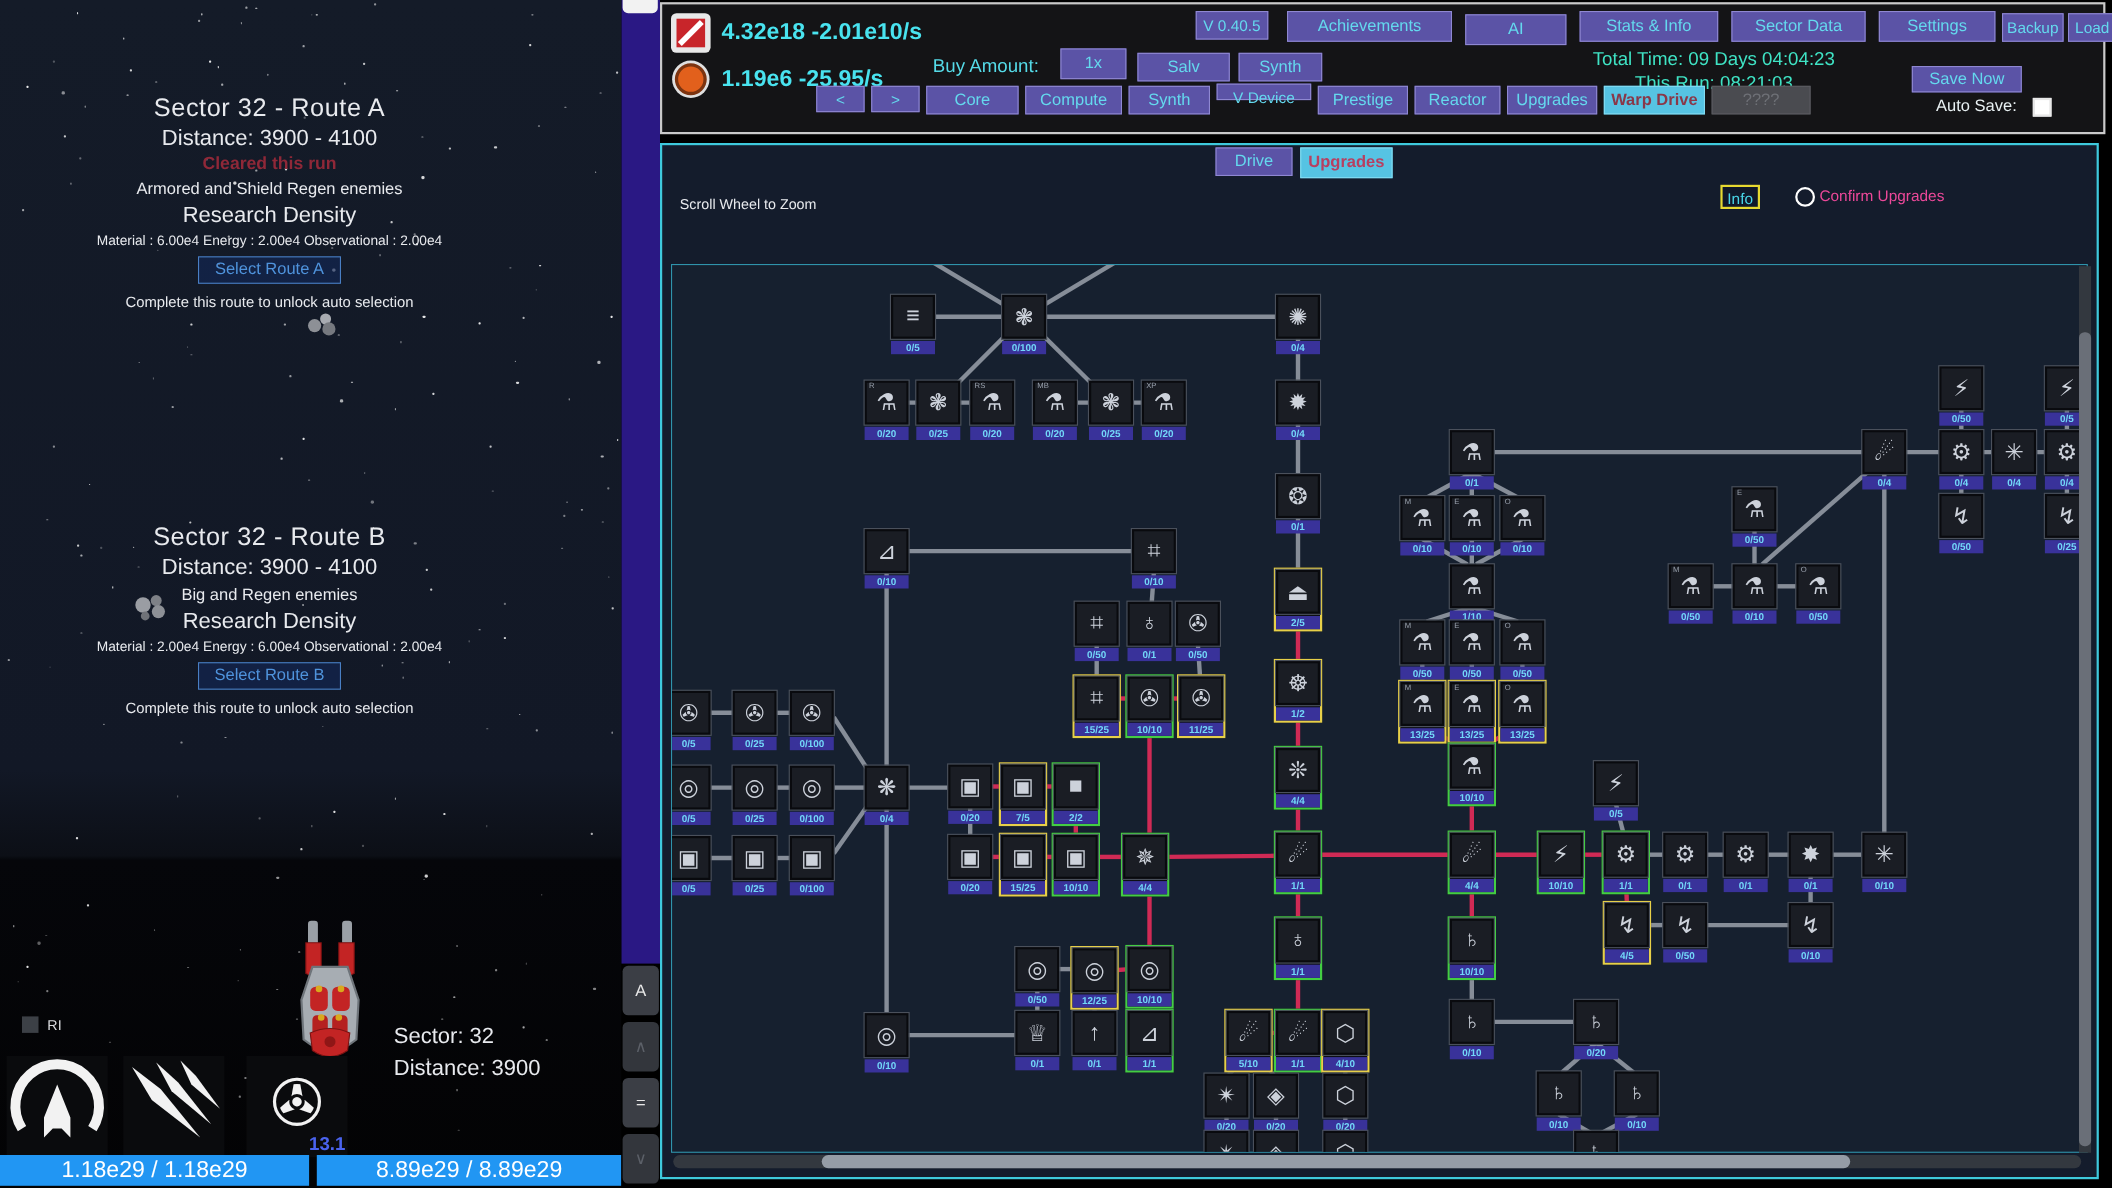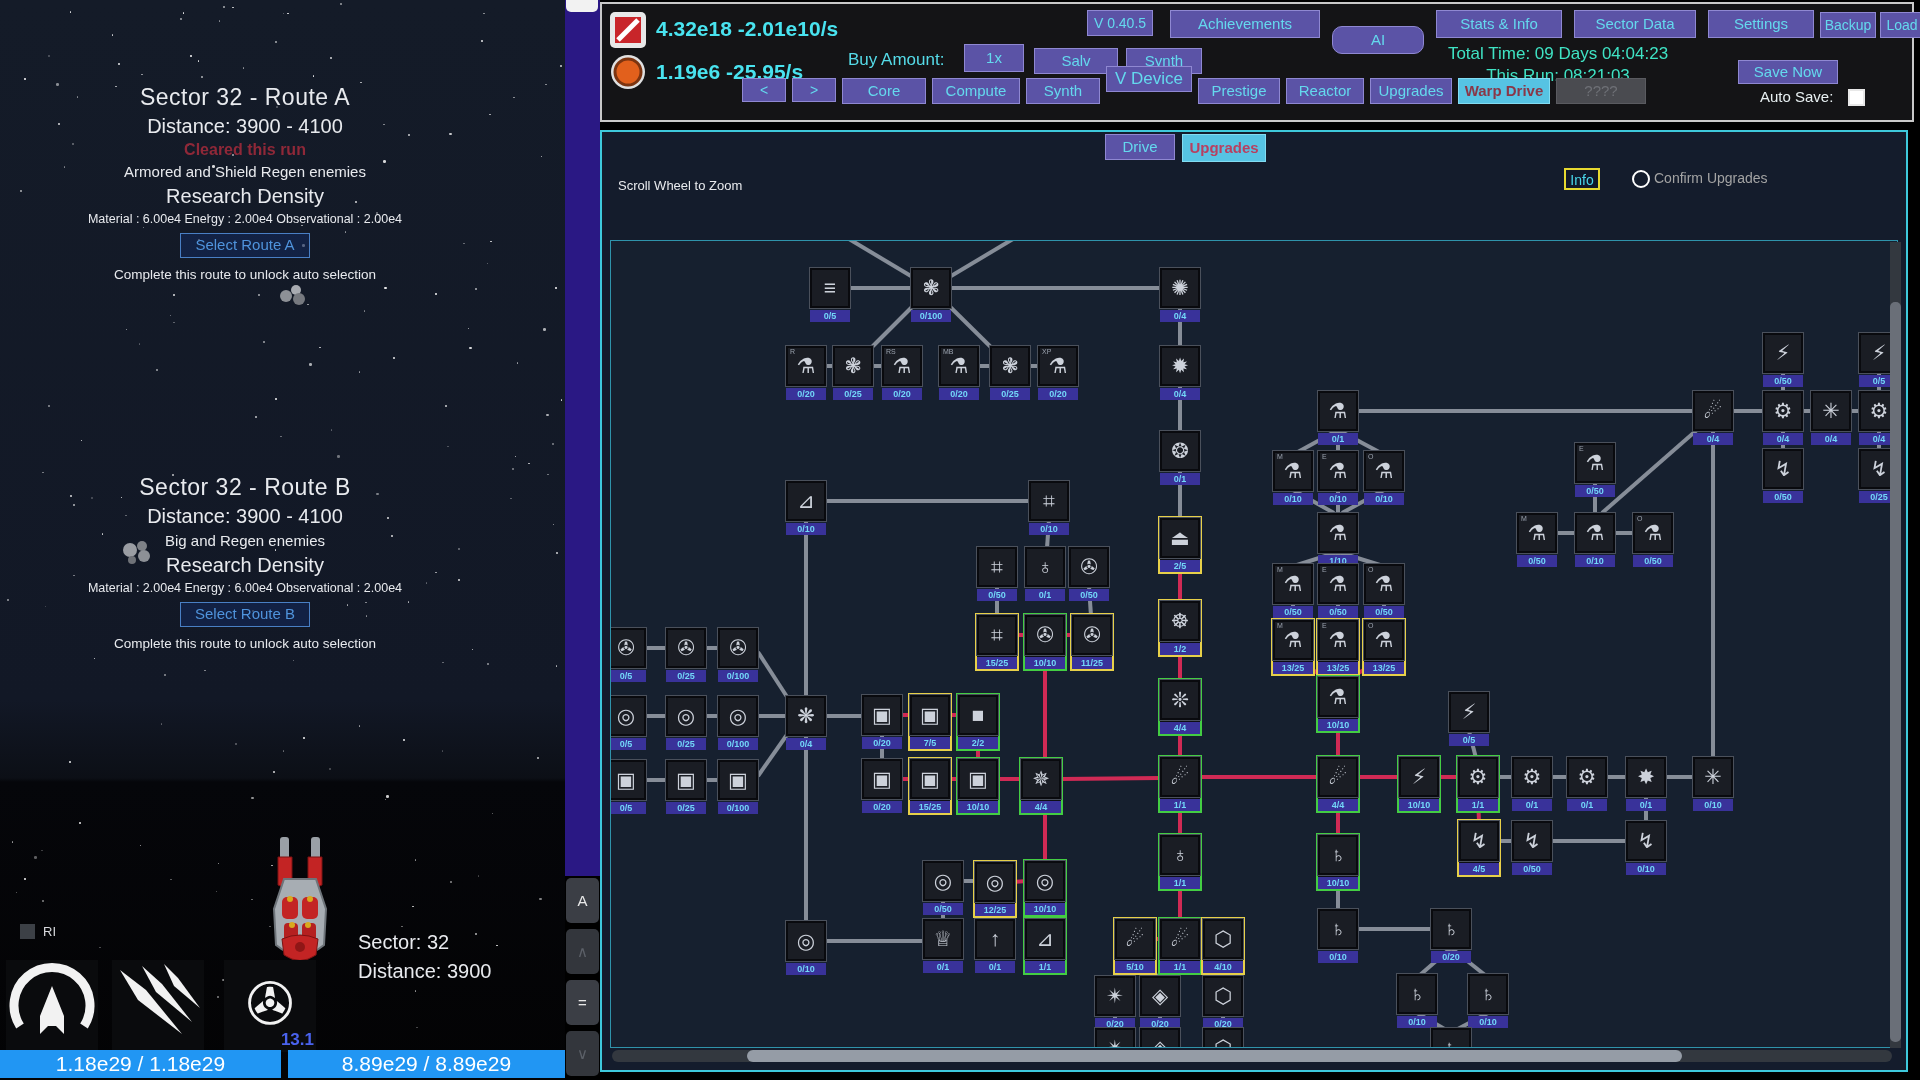--- a/index.html
+++ b/index.html
@@ -41,21 +41,21 @@
   .ttime{color:#3fe3c4;font-size:17px;width:400px;text-align:center;}
   #autosave-box{width:13px;height:13px;border:2px solid #e8e8e8;background:#fff;}
   
   #main-panel{left:600px;top:130px;width:1308px;height:942px;background:#141c2c;border:2px solid #3ec9dc;box-sizing:border-box;}
   #drive-tab{left:503px;top:2px;width:70px;height:26px;line-height:24px;font-size:15px;}
   #upg-tab{left:580px;top:2px;width:84px;height:28px;line-height:26px;font-size:15px;background:#56c3e3;border:1px solid #82dcf2;color:#b83f60;font-weight:bold;text-align:center;box-sizing:border-box;}
   #scroll-hint{left:16px;top:46px;color:#e8eaee;font-size:13px;}
   #essence{left:0;top:40px;width:1100px;text-align:center;color:#49d6e8;font-size:21px;}
   #info-btn{left:962px;top:36px;width:36px;height:22px;border:2px solid #e7d930;color:#49d6e8;font-size:14px;text-align:center;line-height:21px;background:#11182a;box-sizing:border-box;}
   #confirm-circ{left:1030px;top:38px;width:14px;height:14px;border:2px solid #fff;border-radius:50%;}
-  #confirm-lbl{left:1052px;top:38px;color:#a3a3a3;font-size:14px;}
+  #confirm-lbl{left:1052px;top:38px;color:#ec4899;font-size:14px;}
   #tree{left:8px;top:108px;width:1288px;height:808px;border:1px solid #2f93ab;background:#16202f;overflow:hidden;box-sizing:border-box;}
   
   #hscroll{left:10px;top:918px;width:1280px;height:12px;background:#33383f;border-radius:6px;}
   #hthumb{left:135px;top:0;width:935px;height:12px;background:#959ca6;border-radius:6px;}
   #vscroll{left:1288px;top:110px;width:11px;height:806px;background:#33383f;}
   #vthumb{left:0;top:60px;width:11px;height:740px;background:#6a6f78;border-radius:5px;}
   
   .node{position:absolute;border:2px solid transparent;background:transparent;}
   .node.y{border-color:#e7d049;background:#0d0f14;}
   .node.g{border-color:#43cd43;background:#0d0f14;}
@@ -368,21 +368,21 @@
   <div class="res-txt abs" style="left:54px;top:13px;">4.32e18 -2.01e10/s</div>
   <div class="abs" style="left:9px;top:51px;width:34px;height:34px;background:#e0e0e0;border-radius:50%;">
     <svg width="34" height="34">
         <circle cx="17" cy="17" r="13" fill="#e2601c" stroke="#7c3410" stroke-width="3"></circle>
       </svg>
   </div>
   <div class="res-txt abs" style="left:54px;top:56px;">1.19e6 -25.95/s</div>
 
   <div class="pbtn abs small" style="left:485px;top:6px;width:66px;height:26px;line-height:24px;">V 0.40.5</div>
   <div class="pbtn abs" style="left:568px;top:6px;width:150px;height:28px;line-height:26px;font-size:15px;">Achievements</div>
-  <div class="pbtn abs" style="left:730px;top:22px;width:92px;height:28px;line-height:26px;font-size:15px;border-radius:10px;">AI</div>
+  <div class="pbtn abs" style="left:730px;top:9px;width:92px;height:28px;line-height:26px;font-size:15px;">AI</div>
   <div class="pbtn abs" style="left:834px;top:6px;width:126px;height:28px;line-height:26px;font-size:15px;">Stats &amp; Info</div>
   <div class="pbtn abs" style="left:972px;top:6px;width:122px;height:28px;line-height:26px;font-size:15px;">Sector Data</div>
   <div class="pbtn abs" style="left:1106px;top:6px;width:106px;height:28px;line-height:26px;font-size:15px;">Settings</div>
   <div class="pbtn abs small" style="left:1218px;top:8px;width:56px;height:26px;line-height:24px;">Backup</div>
   <div class="pbtn abs small" style="left:1278px;top:8px;width:44px;height:26px;line-height:24px;">Load</div>
 
   <div class="abs" style="left:246px;top:46px;color:#55dbe8;font-size:17px;">Buy Amount:</div>
   <div class="pbtn abs" style="left:362px;top:40px;width:60px;height:28px;line-height:26px;font-size:15px;">1x</div>
   <div class="pbtn abs" style="left:432px;top:44px;width:84px;height:26px;line-height:24px;font-size:15px;">Salv</div>
   <div class="pbtn abs" style="left:524px;top:44px;width:76px;height:26px;line-height:24px;font-size:15px;">Synth</div>
@@ -391,21 +391,21 @@
   <div class="ttime abs" style="left:756px;top:62px;">This Run: 08:21:03</div>
   <div class="pbtn abs" style="left:1136px;top:56px;width:100px;height:24px;line-height:22px;font-size:15px;">Save Now</div>
   <div class="abs" style="left:1158px;top:84px;color:#e8f0f2;font-size:15px;">Auto Save:</div>
   <div id="autosave-box" class="abs" style="left:1246px;top:85px;"></div>
 
   <div class="pbtn abs" style="left:140px;top:74px;width:44px;height:24px;line-height:22px;font-size:14px;">&lt;</div>
   <div class="pbtn abs" style="left:190px;top:74px;width:44px;height:24px;line-height:22px;font-size:14px;">&gt;</div>
   <div class="pbtn abs" style="left:240px;top:74px;width:84px;height:26px;line-height:24px;font-size:15px;">Core</div>
   <div class="pbtn abs" style="left:330px;top:74px;width:88px;height:26px;line-height:24px;font-size:15px;">Compute</div>
   <div class="pbtn abs" style="left:424px;top:74px;width:74px;height:26px;line-height:24px;font-size:15px;">Synth</div>
-  <div class="pbtn abs" style="left:504px;top:62px;width:86px;height:26px;line-height:24px;font-size:17px;">V Device</div>
+  <div class="pbtn abs" style="left:504px;top:72px;width:86px;height:15px;line-height:24px;font-size:14px;">V Device</div>
   <div class="pbtn abs" style="left:596px;top:74px;width:82px;height:26px;line-height:24px;font-size:15px;">Prestige</div>
   <div class="pbtn abs" style="left:684px;top:74px;width:78px;height:26px;line-height:24px;font-size:15px;">Reactor</div>
   <div class="pbtn abs" style="left:768px;top:74px;width:82px;height:26px;line-height:24px;font-size:15px;">Upgrades</div>
   <div class="pbtn abs" id="tab-warp" style="left:856px;top:74px;width:92px;height:26px;line-height:24px;font-size:15px;">Warp Drive</div>
   <div class="pbtn abs" id="tab-unknown" style="left:954px;top:74px;width:90px;height:26px;line-height:24px;font-size:15px;">????</div>
 </div>
 
 <div id="main-panel" class="abs">
   <div class="pbtn abs" id="drive-tab">Drive</div>
   <div class="abs" id="upg-tab">Upgrades</div>

